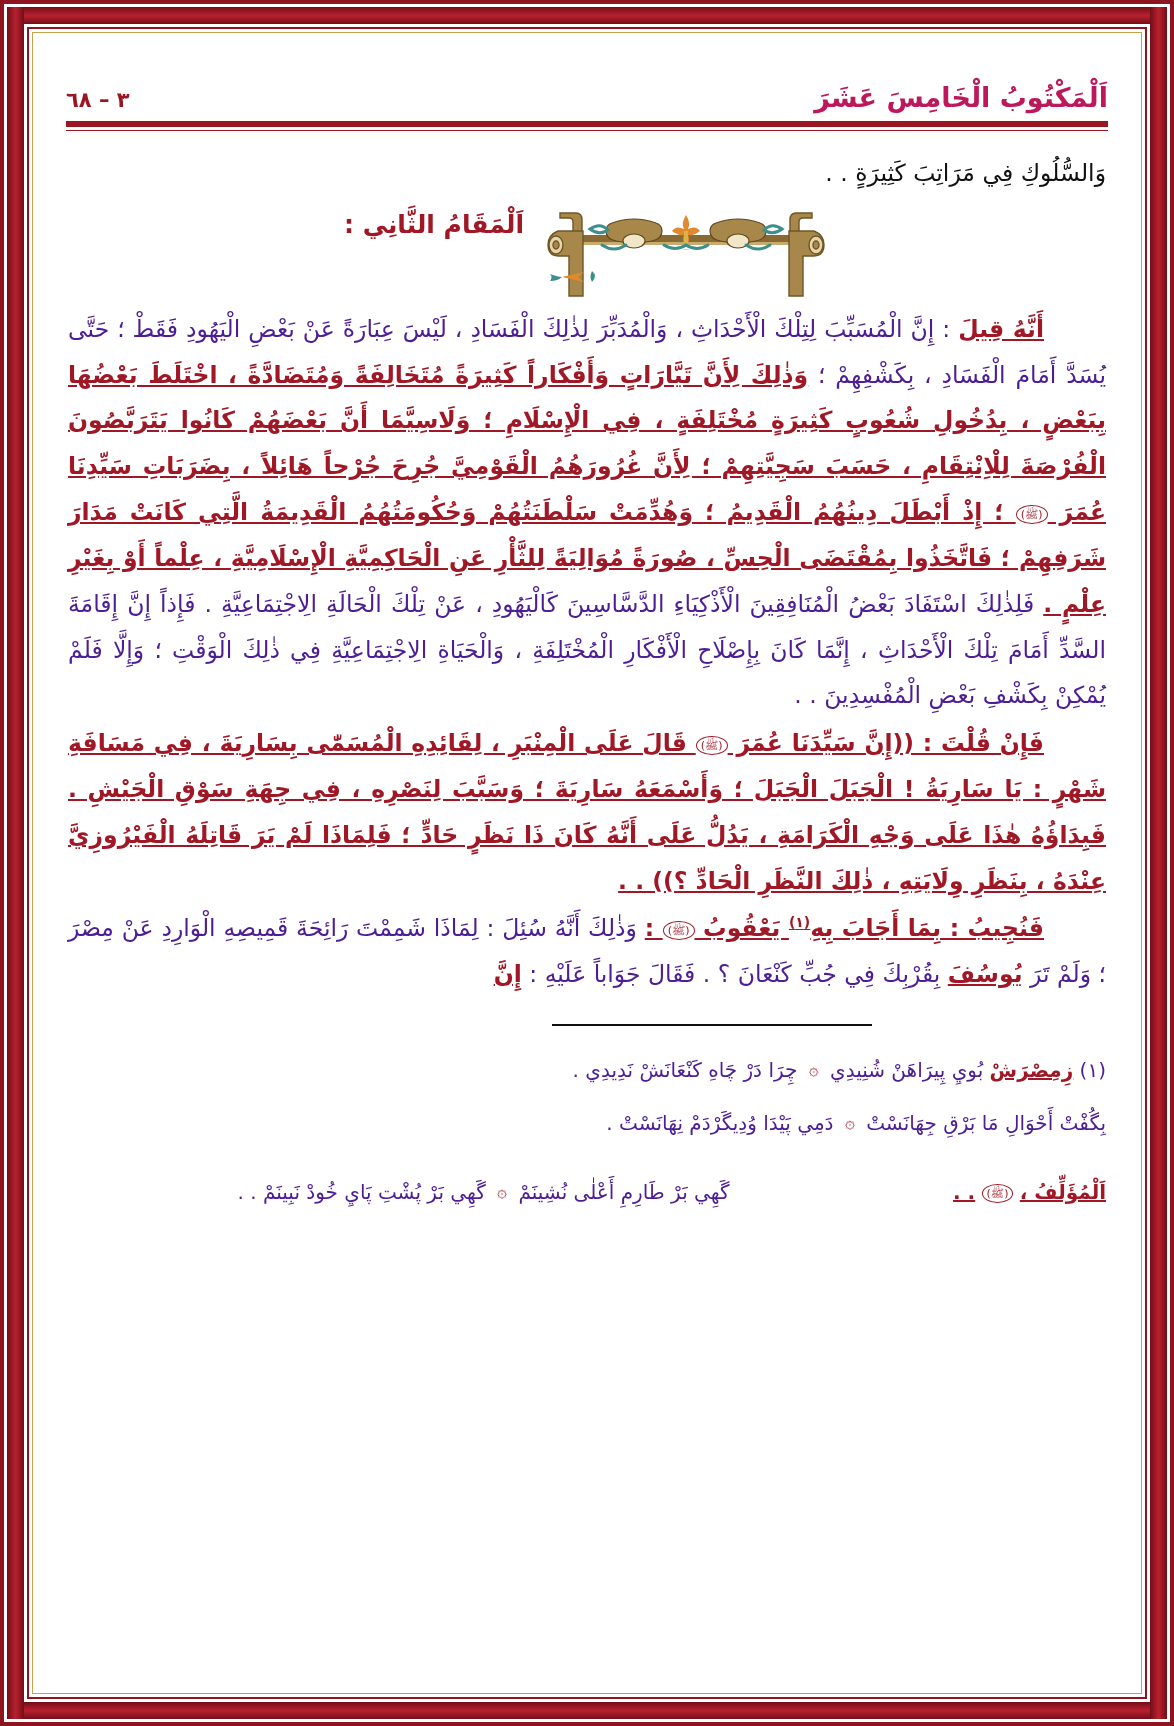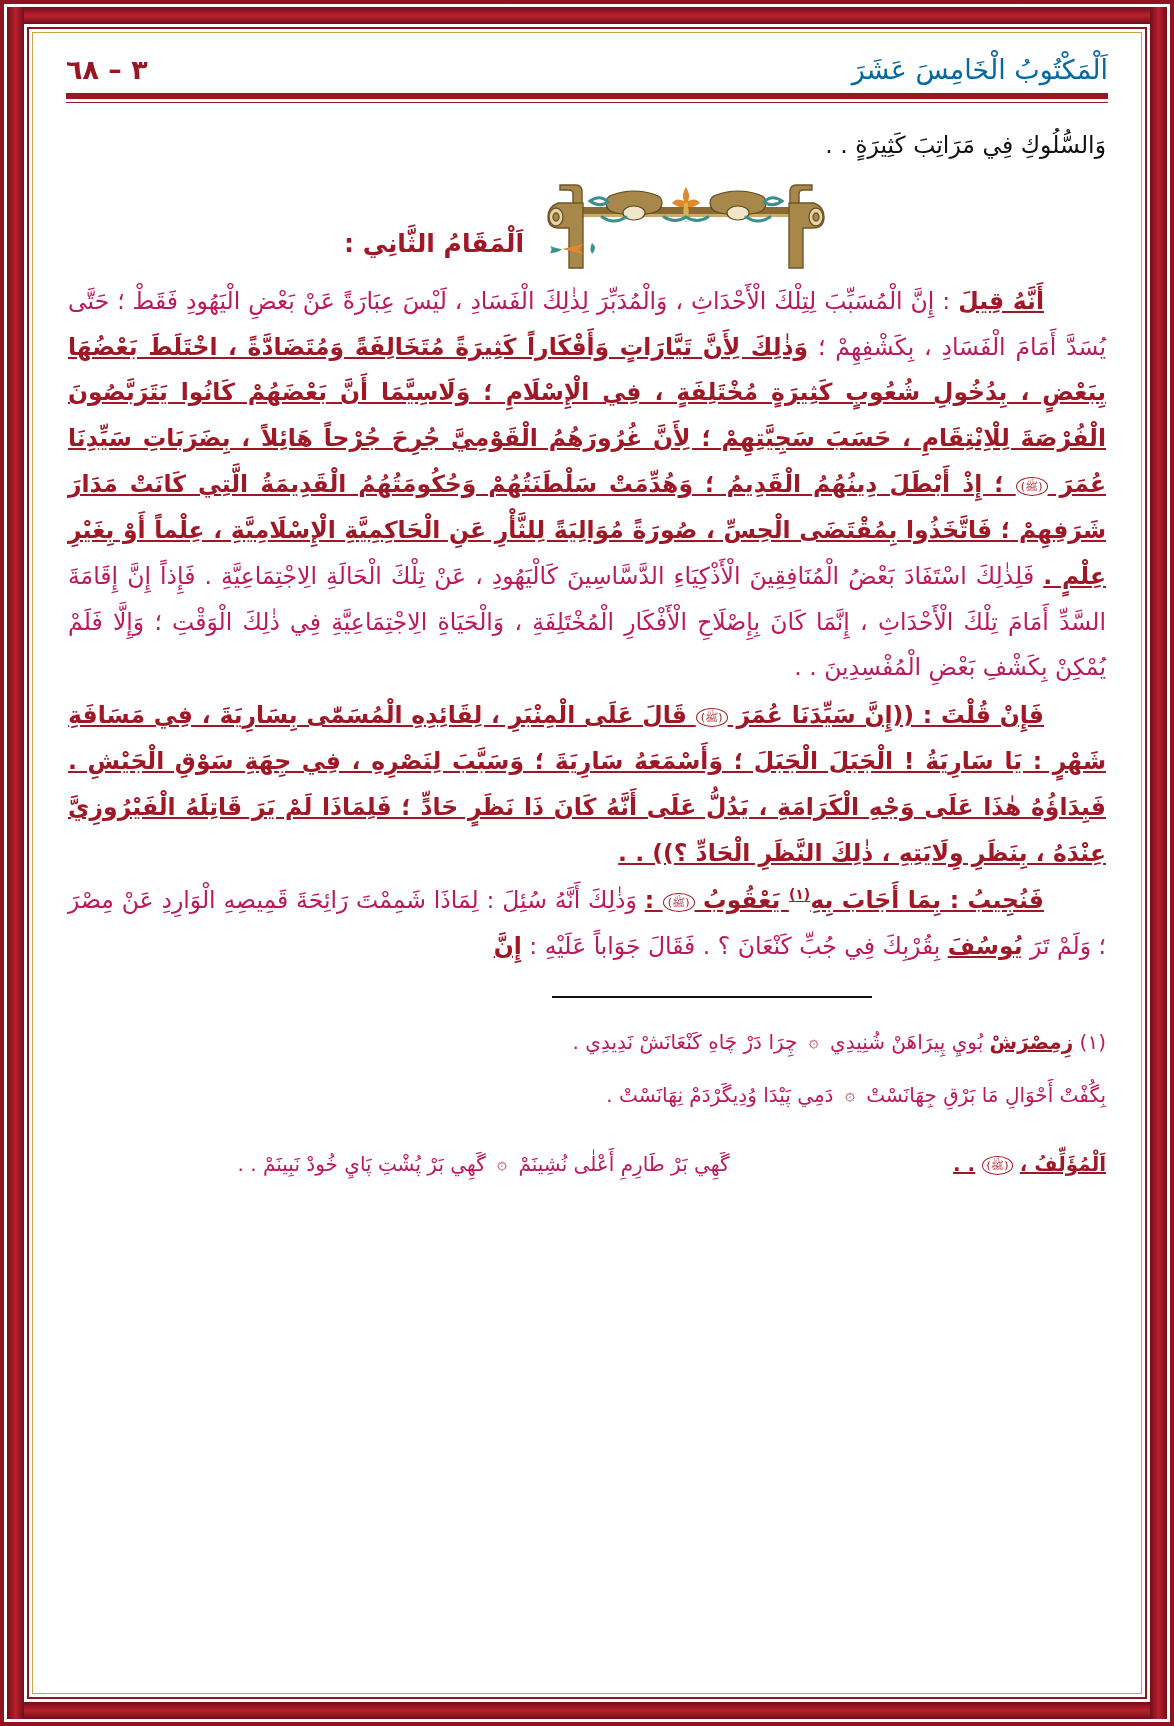--- a/index.html
+++ b/index.html
@@ -77,30 +77,31 @@
   
   .runhead{
     display:flex;
     flex-direction:row-reverse;
     align-items:baseline;
     justify-content:space-between;
     padding:14px 22px 0 22px;
     color:#9a1722;
   }
   .runhead .folio{
-    font-size:27px;
+    font-size:21px;
     font-weight:bold;
     letter-spacing:1px;
     color:#9a1722;
     white-space:nowrap;
+    margin-top:34px;
   }
   .runhead .title{
     font-size:27px;
-    font-weight:normal;
-    color:#0369a1;
+    font-weight:bold;
+    color:#be185d;
     margin-left:120px;
     white-space:nowrap;
   }
   .rule{
     margin:8px 22px 0 22px;
     height:5px;
     background:#9a1722;
     border-top:1px solid #9a1722;
     box-shadow:0 3px 0 0 #ffffff, 0 4px 0 0 #9a1722;
   }
@@ -110,33 +111,33 @@
     padding:24px 24px 0 24px;
     font-size:23.5px;
     line-height:1.95;
     color:#12110f;
     text-align:justify;
     text-align-last:right;
   }
   .body p{margin:0 0 2px 0;}
   .lead-indent{display:inline-block;width:62px;}
   .red{color:#a01826;font-weight:bold;text-decoration:underline;}
-  .blk{color:#be185d;}
+  .blk{color:#4c1d95;}
   .first-line{
     text-align:left;
     direction:rtl;
     margin-bottom:6px;
     padding-left:0;
   }
   .para{margin-top:10px;}
 
   
   .cartouche-wrap{
     display:flex;
-    align-items:flex-end;
+    align-items:flex-start;
     justify-content:center;
     margin:4px 0 10px 0;
     gap:4px;
     direction:rtl;
   }
   .cartouche{
     position:relative;
     width:288px;height:96px;
   }
   .cartouche svg{display:block;}

